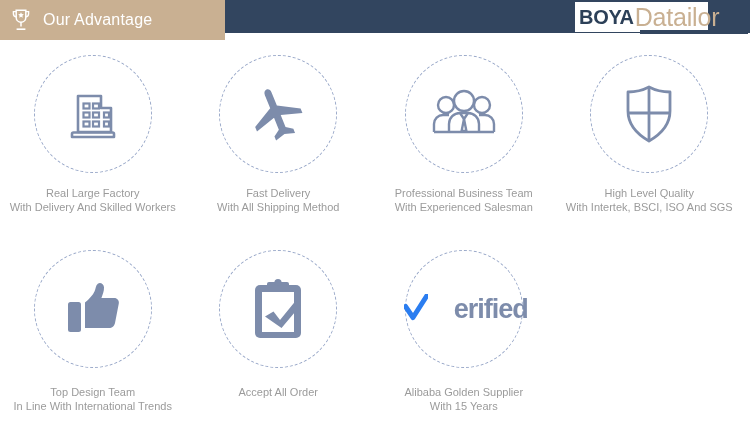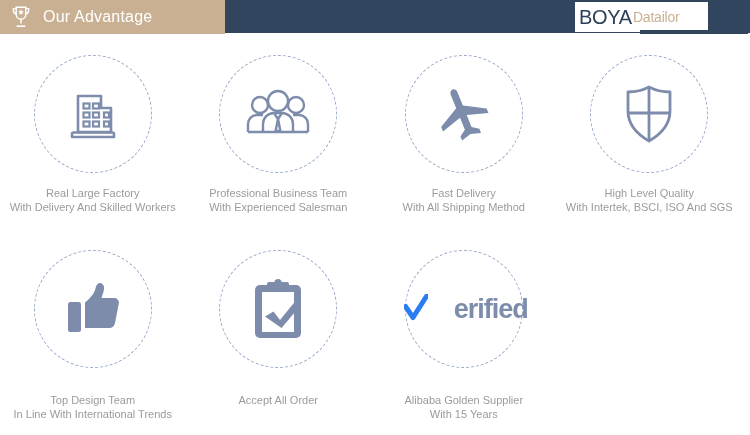--- a/index.html
+++ b/index.html
@@ -10,45 +10,45 @@
     overflow:hidden;
     position:relative;
   }
 
   
   .header{
     position:absolute;left:0;top:0;width:750px;height:33px;
     background:#32455f;
   }
   .header-tan{
-    position:absolute;left:0;top:0;width:225px;height:34px;
+    position:absolute;left:0;top:0;width:225px;height:40px;
     background:#c9b092;
     display:flex;align-items:center;
   }
   .trophy-icon{
     margin-left:9px;width:24px;height:24px;flex:none;
     display:block;
   }
   .header-title{
     color:#ffffff;font-size:16px;letter-spacing:.2px;
     margin-left:10px;white-space:nowrap;
   }
   .logo-box{
     position:absolute;left:571px;top:2px;width:137px;height:30px;
     background:#ffffff;
     border-left:4px solid #32455f;
     display:flex;align-items:center;
     box-sizing:border-box;
   }
   .logo-boya{
-    color:#2c4058;font-size:20px;font-weight:normal;
+    color:#2c4058;font-size:20px;font-weight:bold;
     letter-spacing:-.3px;margin-left:4px;
   }
   .logo-datailor{
-    color:#c9b092;font-size:14px;letter-spacing:-.2px;
+    color:#c9b092;font-size:25px;letter-spacing:-.2px;
     margin-left:1px;
   }
   .logo-underline{
     position:absolute;left:640px;top:30px;width:108px;height:4px;
     background:#32455f;
   }
 
   
   .grid{
     position:absolute;left:0;top:33px;width:742px;height:402px;
@@ -71,21 +71,21 @@
   .row2 .circle{margin-top:16px;}
   .icon-svg{display:block;}
   .caption{
     margin-top:14px;
     text-align:center;
     color:#9b9b9b;
     font-size:11px;
     line-height:13.5px;
     white-space:nowrap;
   }
-  .row2 .caption{margin-top:26px;}
+  .row2 .caption{margin-top:18px;}
 
   
   .verified{
     display:flex;align-items:center;justify-content:center;
     transform:translateX(2px);
     gap:28px;
   }
   .verified-check{display:block;}
   .verified-word{
     color:#7d8cab;font-size:27px;font-weight:bold;
@@ -137,20 +137,34 @@
       </svg>
     </div>
     <div class="caption">
       <div>Real Large Factory</div>
       <div>With Delivery And Skilled Workers</div>
     </div>
   </div>
 
   <div class="cell row1">
     <div class="circle">
+      <svg class="icon-svg" width="62" height="62" viewBox="0 0 62 62">
+        <g transform="rotate(-22 31 31)">
+          <path d="M29.5 4c2.2 0 3.6 2 3.6 4.6v14.2l20.9 11.6v4.9L33.1 33v12.9l6.6 4.6v4.4L29.5 52l-10.2 2.9v-4.4l6.6-4.6V33L5 39.3v-4.9l20.9-11.6V8.6C25.9 6 27.3 4 29.5 4z" fill="#7d8cab"></path>
+        </g>
+      </svg>
+    </div>
+    <div class="caption">
+      <div>Fast Delivery</div>
+      <div>With All Shipping Method</div>
+    </div>
+  </div>
+
+  <div class="cell row1">
+    <div class="circle">
       <svg class="icon-svg" width="66" height="56" viewBox="0 0 66 56">
         <g fill="none" stroke="#7d8cab" stroke-width="2.4">
           <circle cx="15" cy="19" r="8"></circle>
           <path d="M3 46v-8a9 9 0 0 1 9-9h6"></path>
           <circle cx="51" cy="19" r="8"></circle>
           <path d="M63 46v-8a9 9 0 0 0-9-9h-6"></path>
           <path d="M3 46h60"></path>
           <circle cx="33" cy="15" r="10"></circle>
           <path d="M18 46v-8a11 11 0 0 1 11-11h8a11 11 0 0 1 11 11v8"></path>
           <path d="M29 27l4 6 4-6"></path>
@@ -159,34 +173,20 @@
       </svg>
     </div>
     <div class="caption">
       <div>Professional Business Team</div>
       <div>With Experienced Salesman</div>
     </div>
   </div>
 
   <div class="cell row1">
     <div class="circle">
-      <svg class="icon-svg" width="62" height="62" viewBox="0 0 62 62">
-        <g transform="rotate(-22 31 31)">
-          <path d="M29.5 4c2.2 0 3.6 2 3.6 4.6v14.2l20.9 11.6v4.9L33.1 33v12.9l6.6 4.6v4.4L29.5 52l-10.2 2.9v-4.4l6.6-4.6V33L5 39.3v-4.9l20.9-11.6V8.6C25.9 6 27.3 4 29.5 4z" fill="#7d8cab"></path>
-        </g>
-      </svg>
-    </div>
-    <div class="caption">
-      <div>Fast Delivery</div>
-      <div>With All Shipping Method</div>
-    </div>
-  </div>
-
-  <div class="cell row1">
-    <div class="circle">
       <svg class="icon-svg" width="58" height="62" viewBox="0 0 58 62">
         <g fill="none" stroke="#7d8cab" stroke-width="2.8" stroke-linejoin="round">
           <path d="M29 58C15 50 8 41 8 28V9c7.5 0 14.5-1.6 21-5 6.5 3.4 13.5 5 21 5v19c0 13-7 22-21 30z"></path>
           <path d="M29 5v53"></path>
           <path d="M8.5 30h41"></path>
         </g>
       </svg>
     </div>
     <div class="caption">
       <div>High Level Quality</div>

